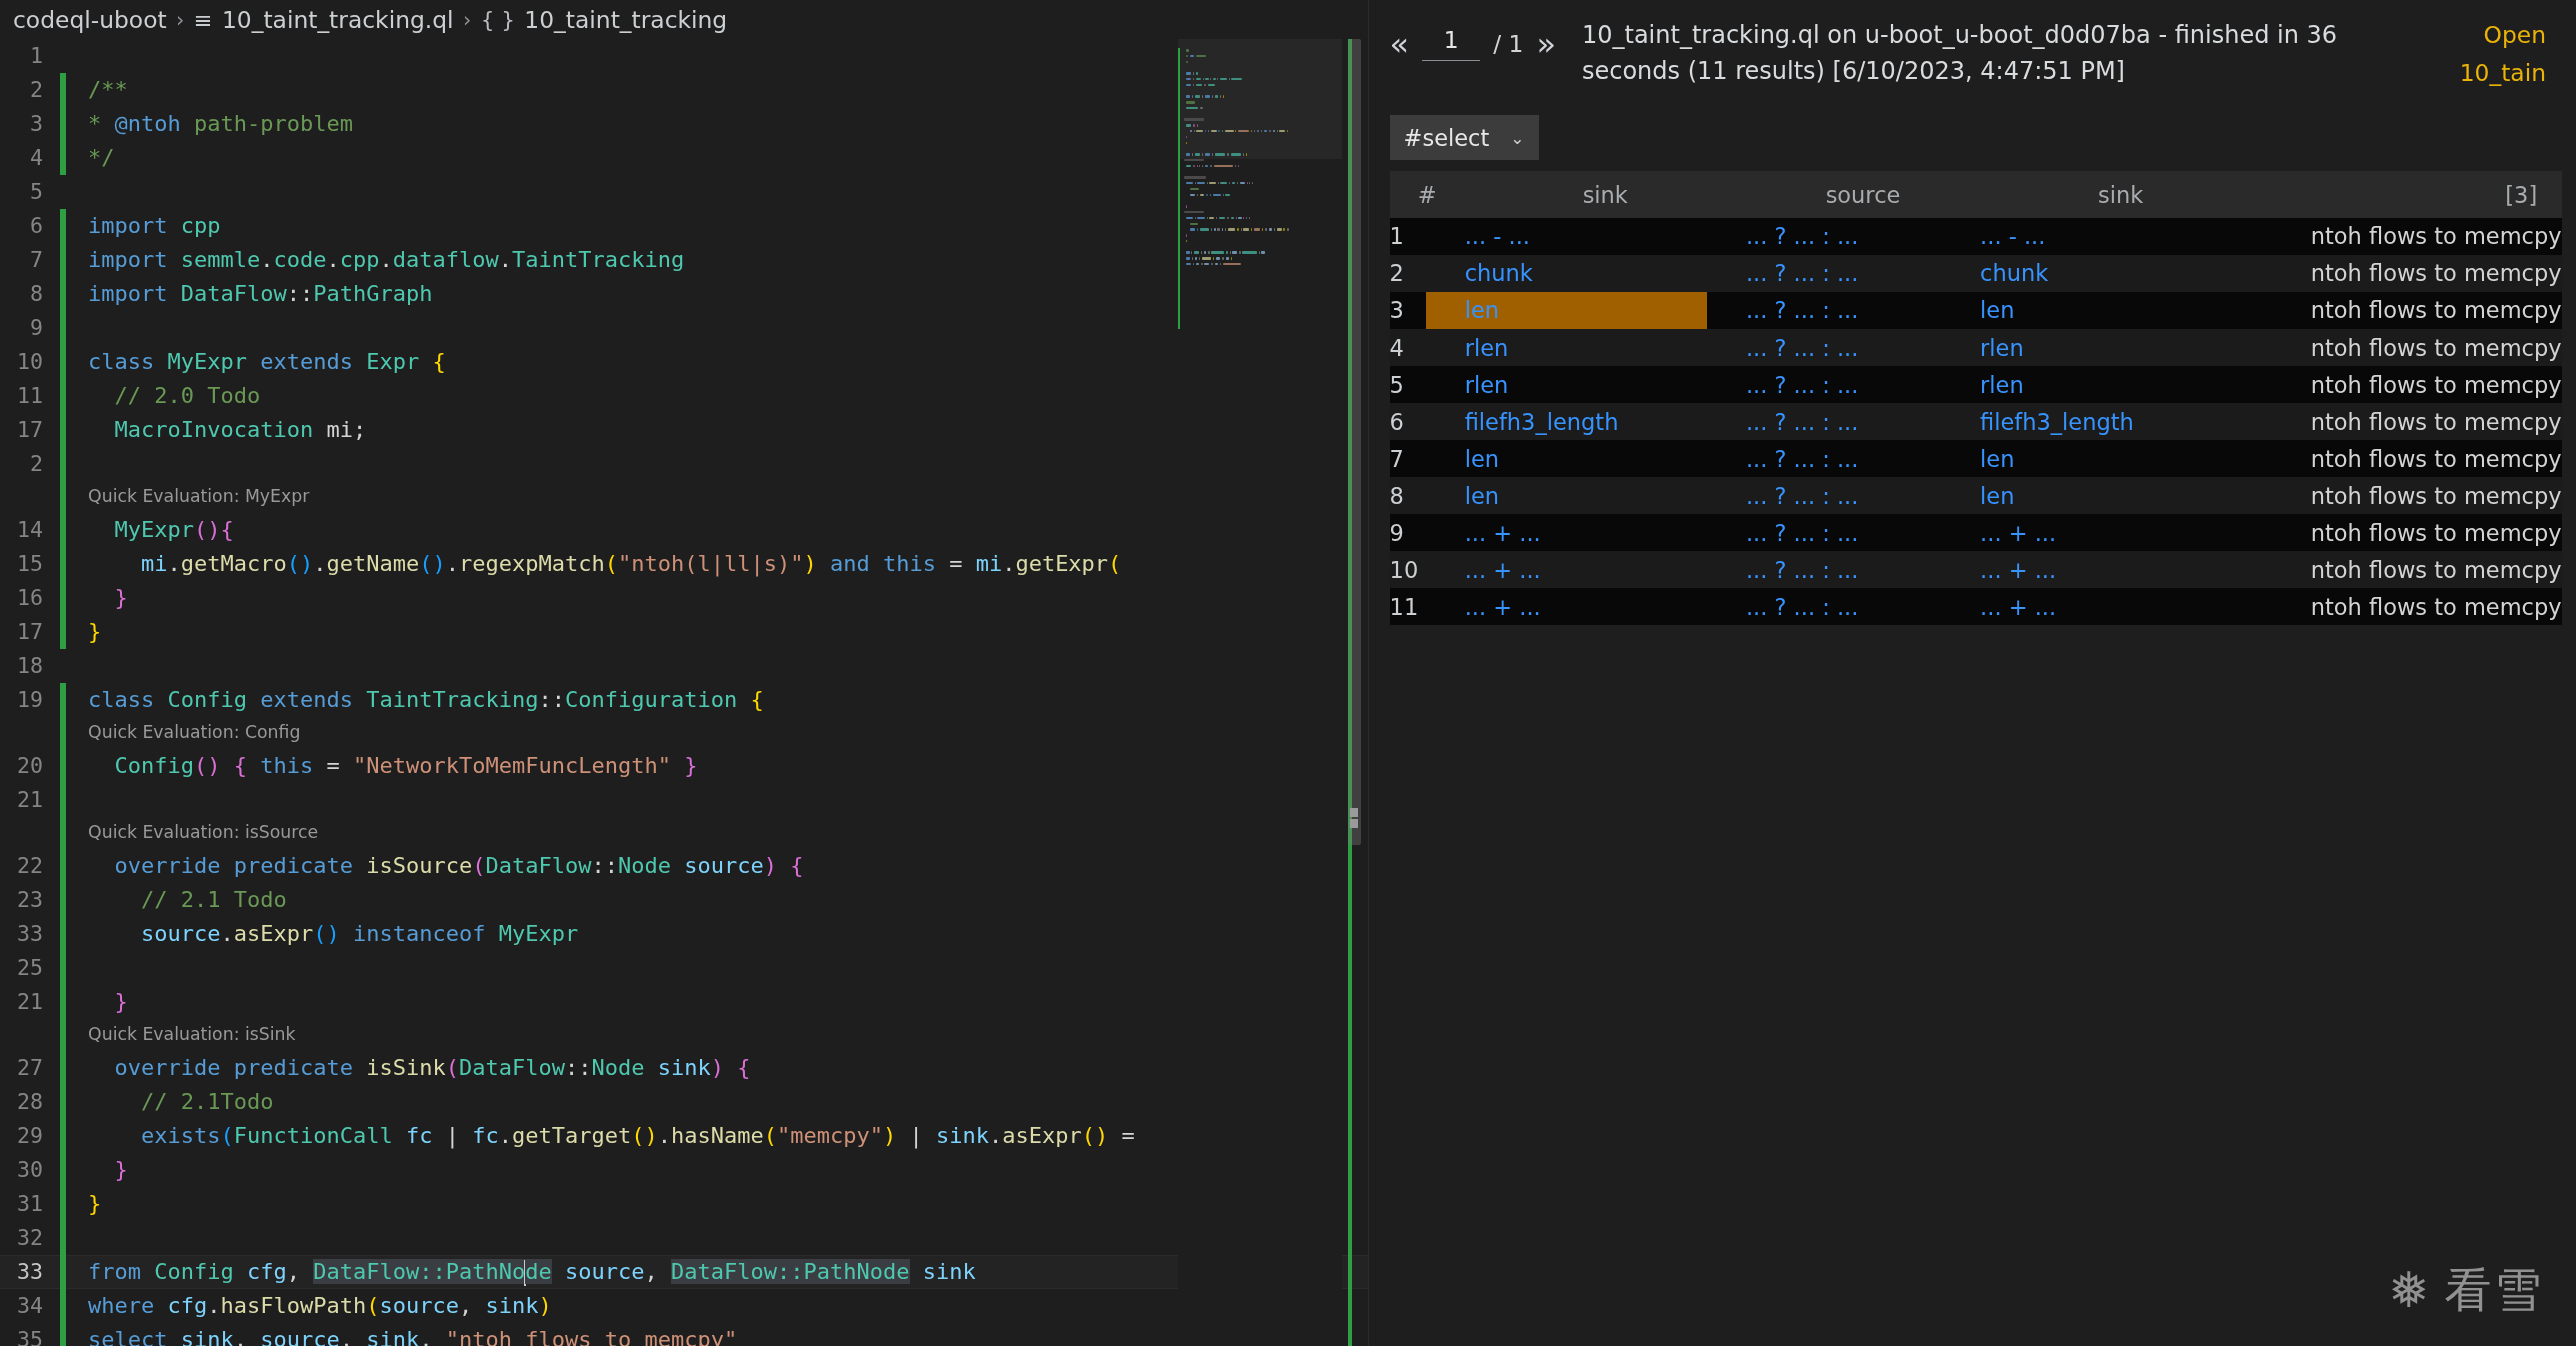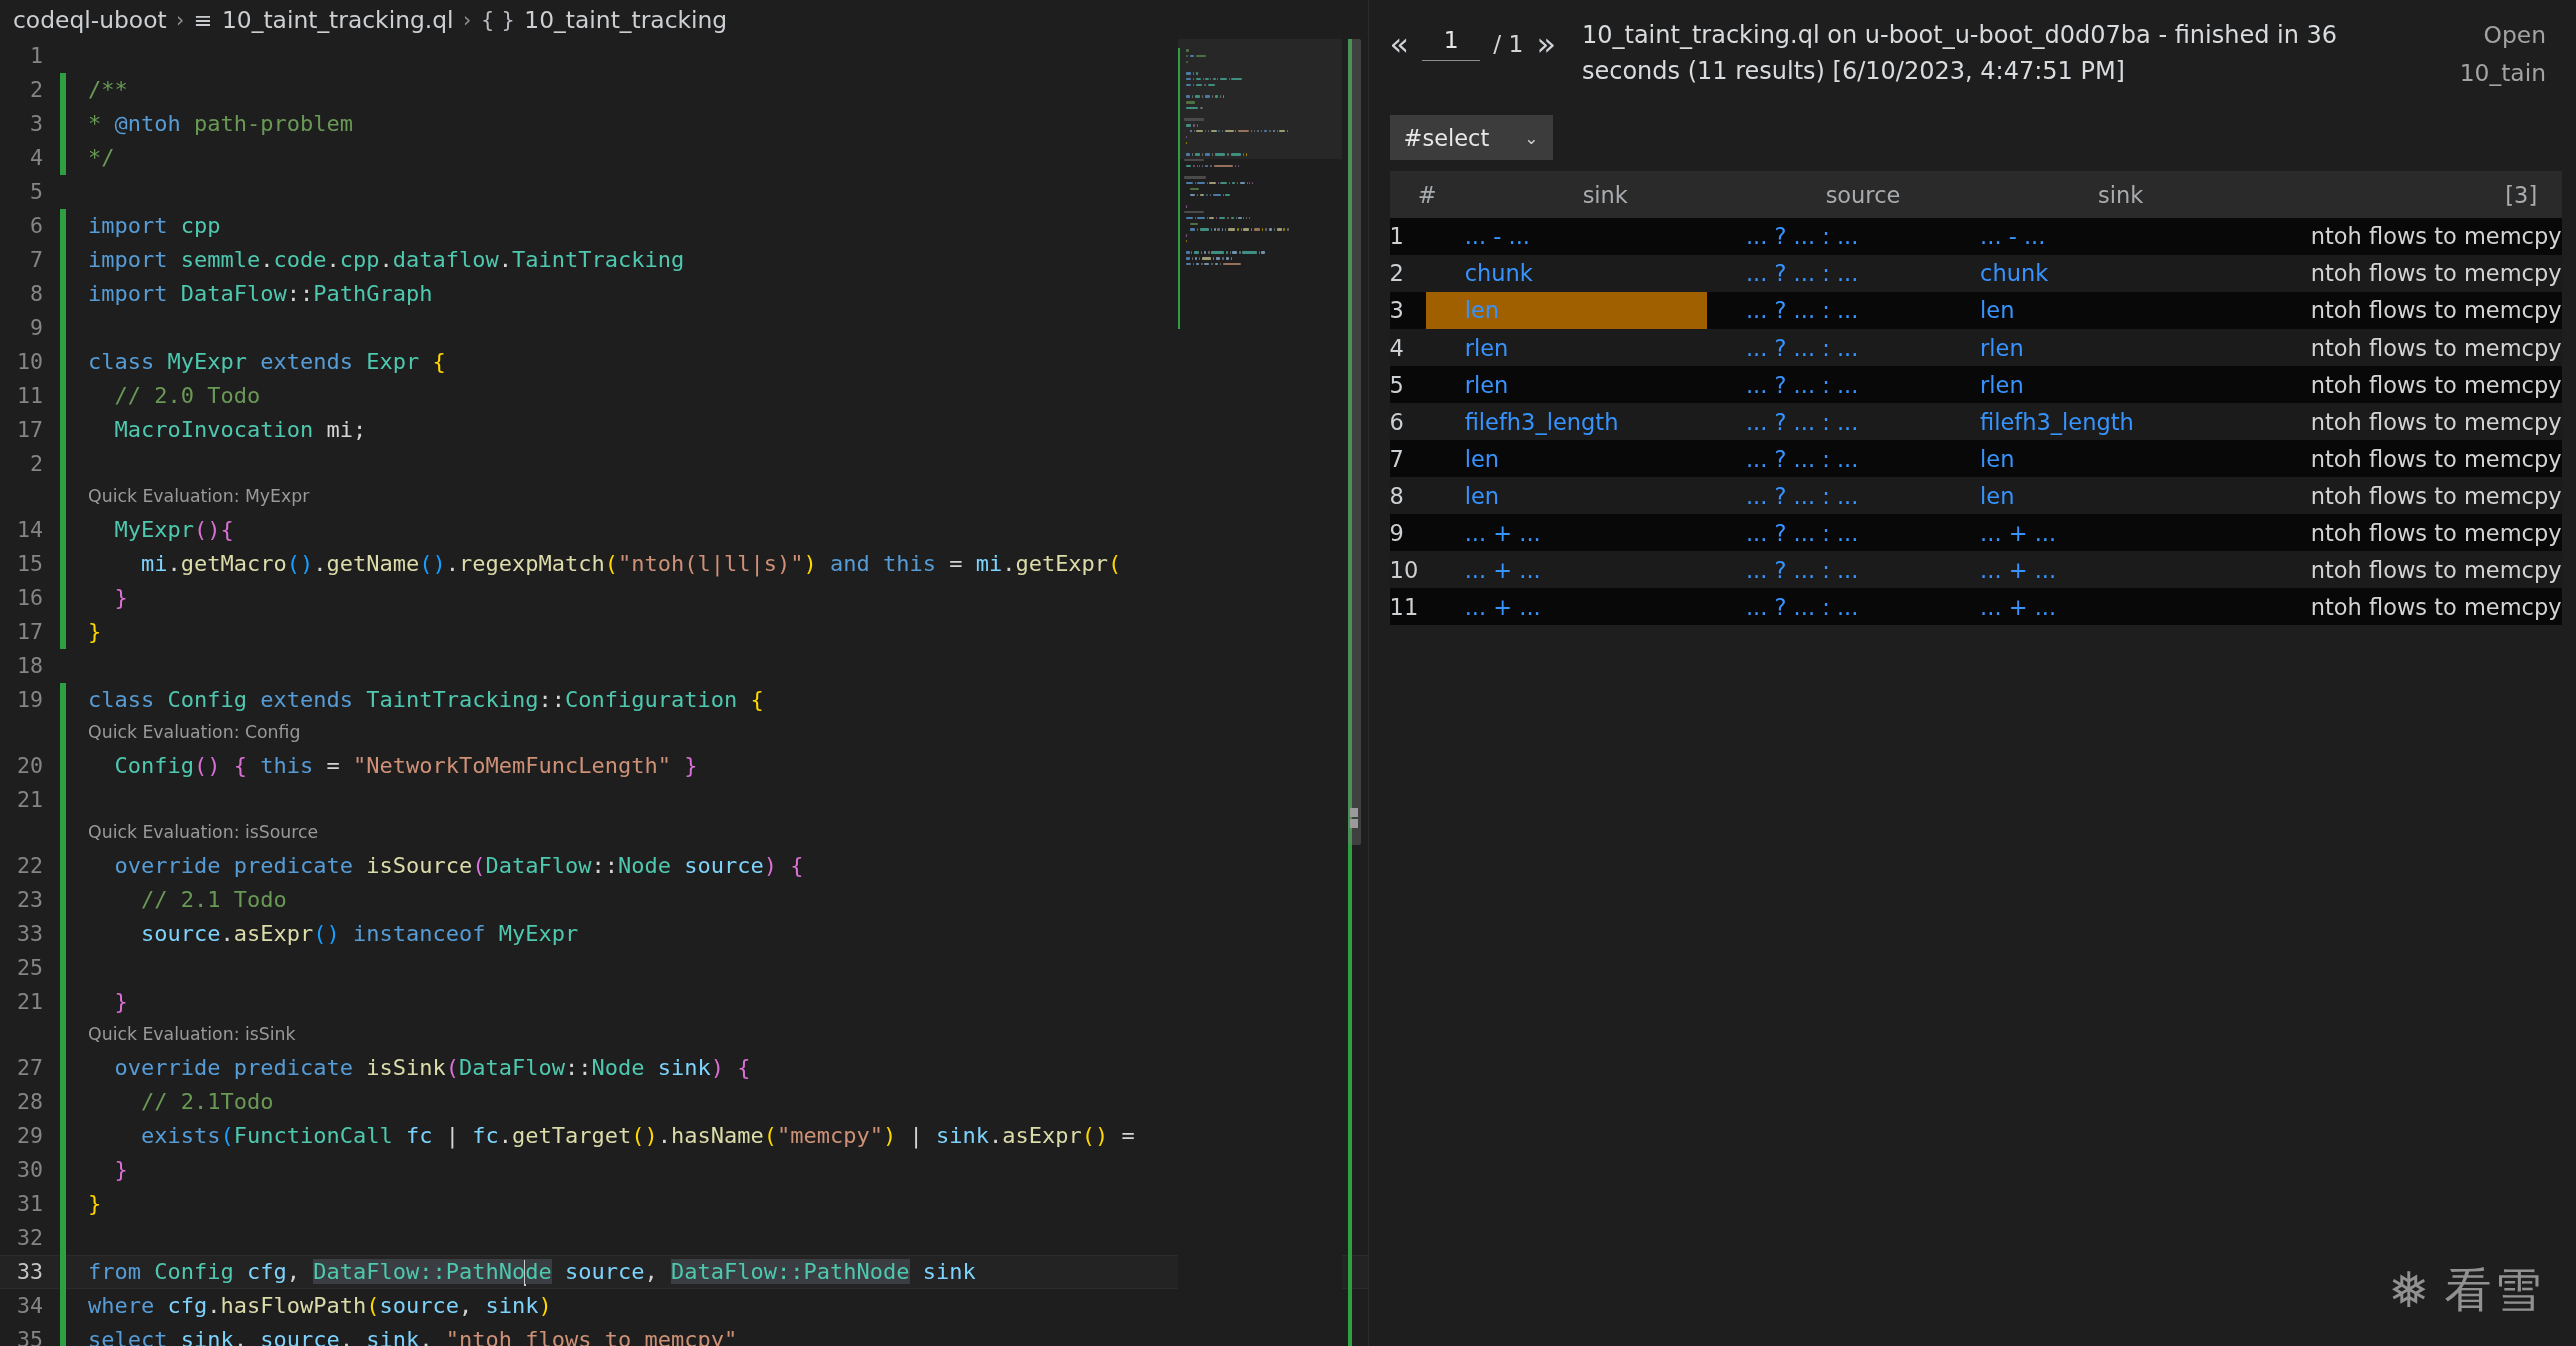--- a/index.html
+++ b/index.html
@@ -188,30 +188,30 @@
     max-width: 966px;
   }
   .res-links {
     flex: 0 0 auto;
     display: flex; flex-direction: column;
     text-align: right;
     gap: 1.9px;
     padding-right: 5.6px;
   }
   .res-link {
-    color: #a3a3a3;
+    color: #eab308;
     font-size: 23.4px;
     line-height: 36px;
     cursor: pointer;
     white-space: nowrap;
   }
 
   .select-row { padding: 24.4px 0 11.2px 20.6px; }
   .select-box {
-    display: inline-flex; align-items: center; gap: 35px;
+    display: inline-flex; align-items: center; gap: 21px;
     background: #3c3c3c;
     color: #e8e8e8;
     font-size: 22.5px;
     padding: 8.4px 13px 8.4px 13px;
     border: 0.9px solid #3c3c3c;
     cursor: pointer;
   }
   .chev { font-size: 17px; color: #d0d0d0; }
 
   .table-wrap { padding: 0 0 0 20.6px; }

